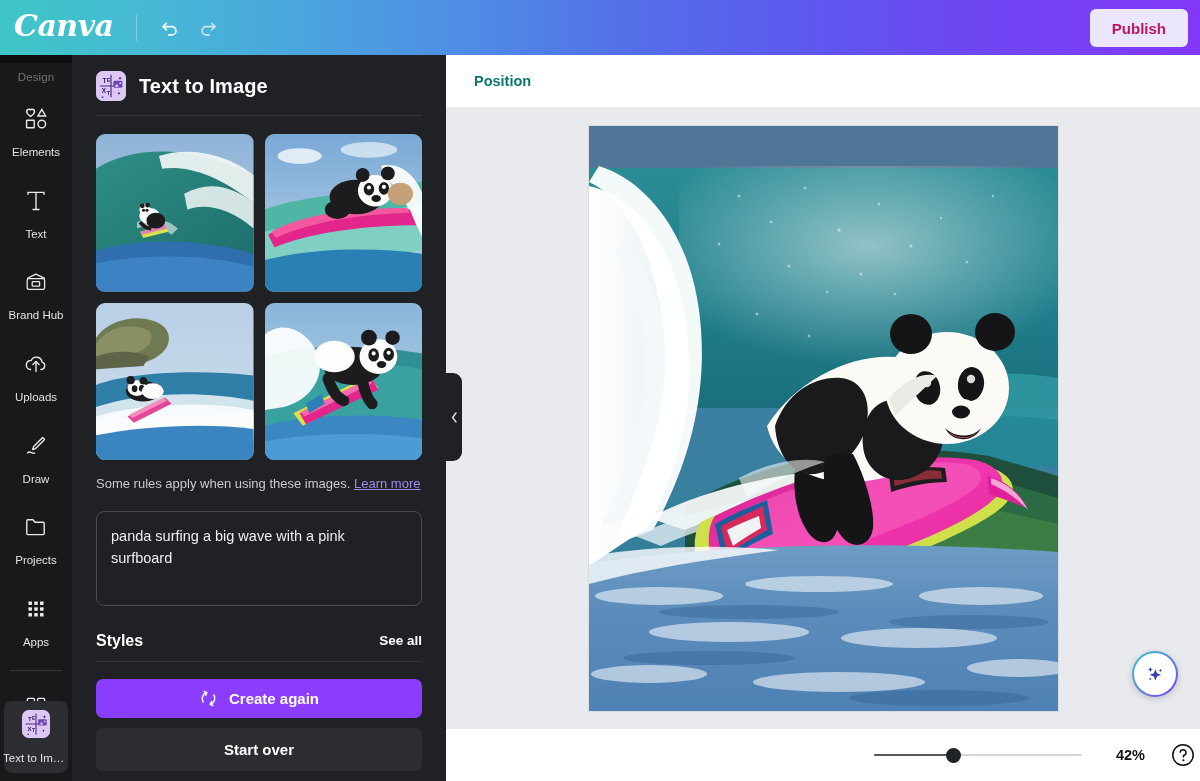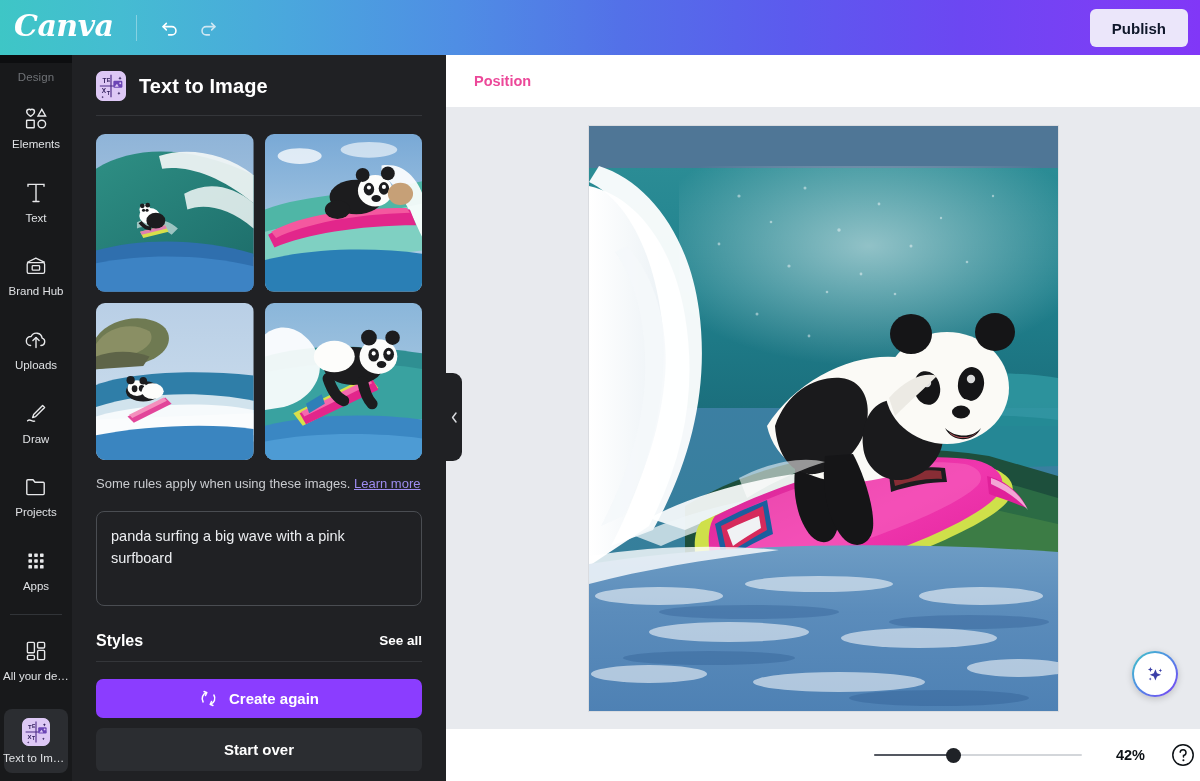--- a/index.html
+++ b/index.html
@@ -36,21 +36,21 @@
     margin: 0 14px 0 22px;
   }
   .icon-btn {
     width: 38px; height: 38px; border-radius: 6px;
     display: flex; align-items: center; justify-content: center;
     cursor: pointer;
   }
   .publish-btn {
     position: absolute; right: 12px; top: 9px;
     height: 38px; padding: 0 22px;
-    background: #ebe6fa; color: #0f172a;
+    background: #ebe6fa; color: #be185d;
     border: none; border-radius: 6px;
     font-family: "Liberation Sans", sans-serif;
     font-size: 15px; font-weight: bold;
     cursor: pointer; display: flex; align-items: center;
   }
 
   
   .rail {
     position: absolute; left: 0; top: 63px;
     width: 72px; height: 726px;
@@ -62,21 +62,21 @@
   .rail-top-label {
     width: 72px; height: 34px;
     display: flex; align-items: flex-start; justify-content: center;
     color: #6f7276; font-size: 11.5px; padding-top: 8px;
     letter-spacing: .1px;
   }
   .rail-item {
     width: 64px; padding: 9px 0 8px;
     margin-bottom: 12px;
     display: flex; flex-direction: column; align-items: center;
-    gap: 6px; border-radius: 8px; cursor: pointer;
+    gap: 14px; border-radius: 8px; cursor: pointer;
     color: #e7e8ea;
   }
   .rail-item.selected { background: #2b2d31; }
   .rail-item .ico { width: 26px; height: 26px; display:block; }
   .rail-label {
     font-size: 11.5px; color: #dfe1e4; line-height: 1.1;
     max-width: 66px; text-align: center; white-space: nowrap;
     overflow: hidden; text-overflow: ellipsis;
   }
   .rail-sep {
@@ -192,21 +192,21 @@
     background: #fff;
   }
   .toolbar {
     position: absolute; top: 0; left: 0; width: 754px; height: 52px;
     background: #fff; display: flex; align-items: center;
     padding-left: 16px;
   }
   .toolbar-btn {
     height: 34px; padding: 0 12px; border-radius: 5px;
     display: flex; align-items: center;
-    color: #ec4899; font-size: 14.5px; font-weight: bold;
+    color: #0f766e; font-size: 14.5px; font-weight: bold;
     cursor: pointer; background: transparent; border: none;
     font-family: "Liberation Sans", sans-serif;
   }
   .canvas-area {
     position: absolute; top: 52px; left: 0;
     width: 754px; height: 622px;
     background: #e8eaee;
     display: flex; align-items: center; justify-content: center;
   }
   .artboard {

